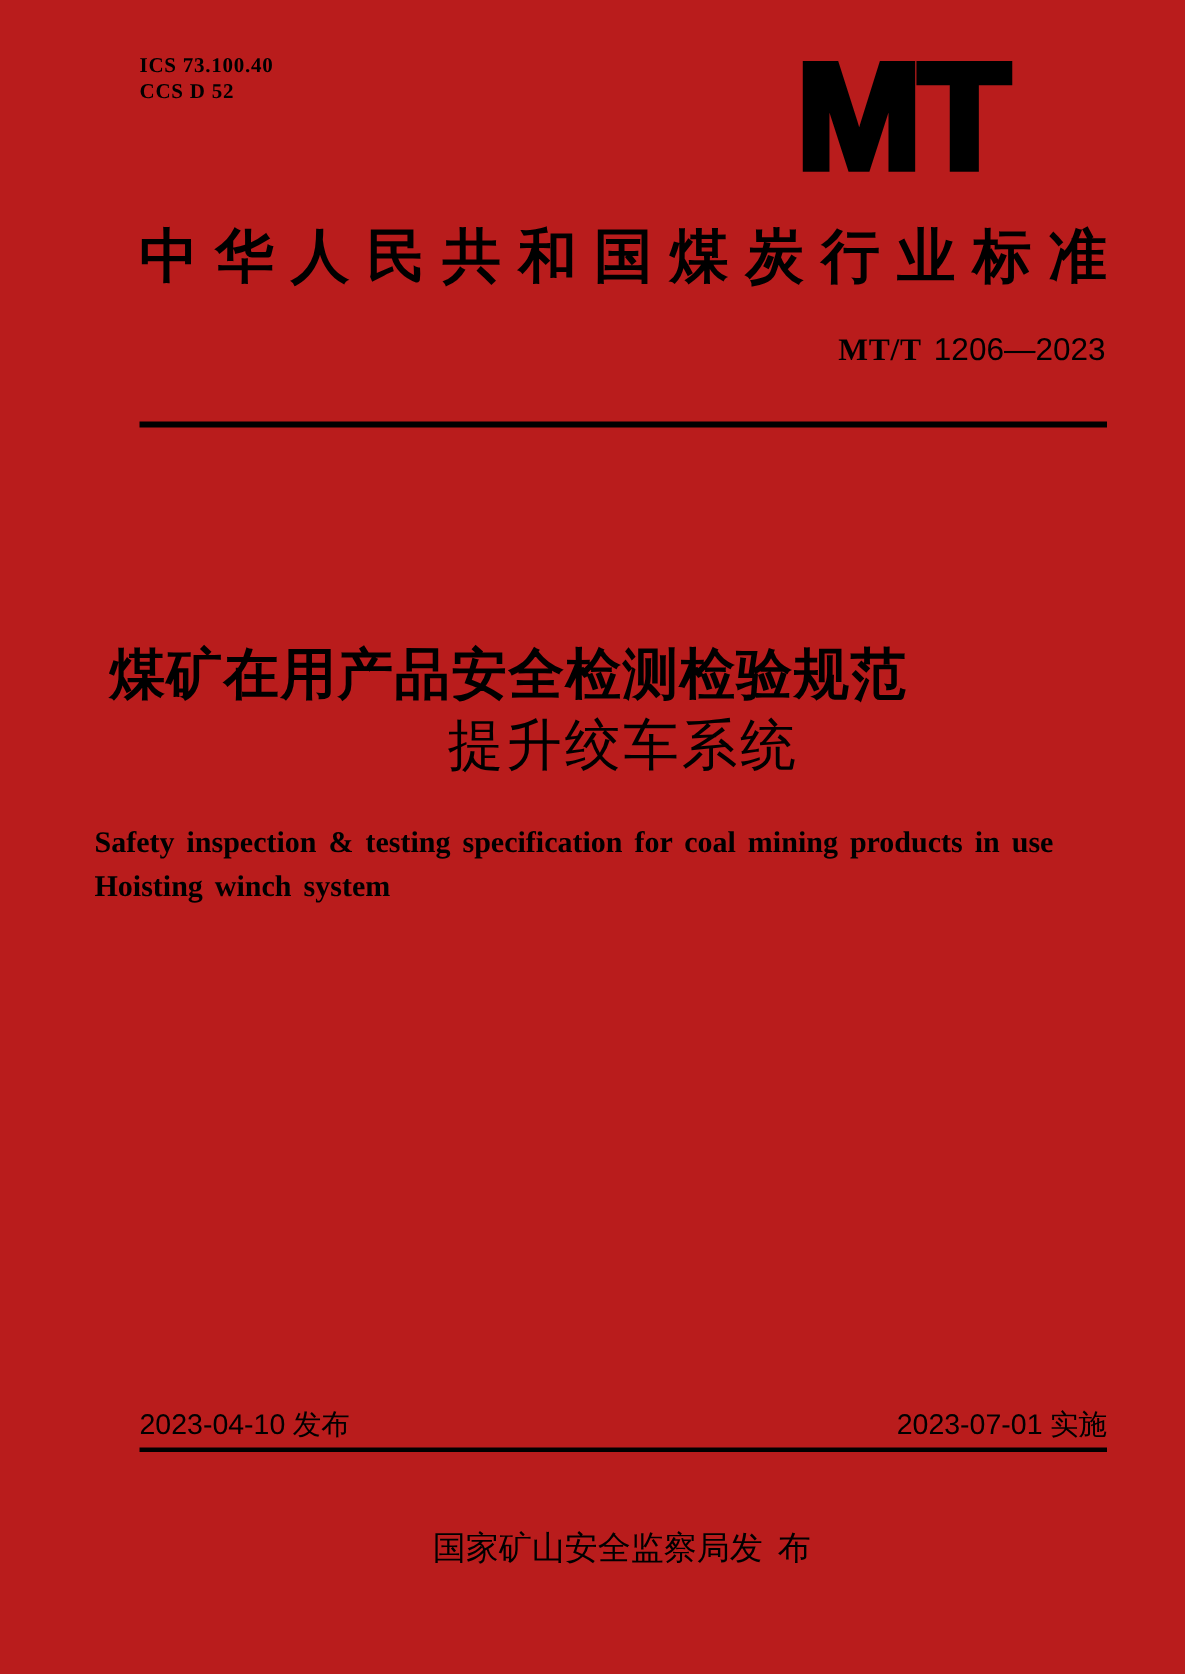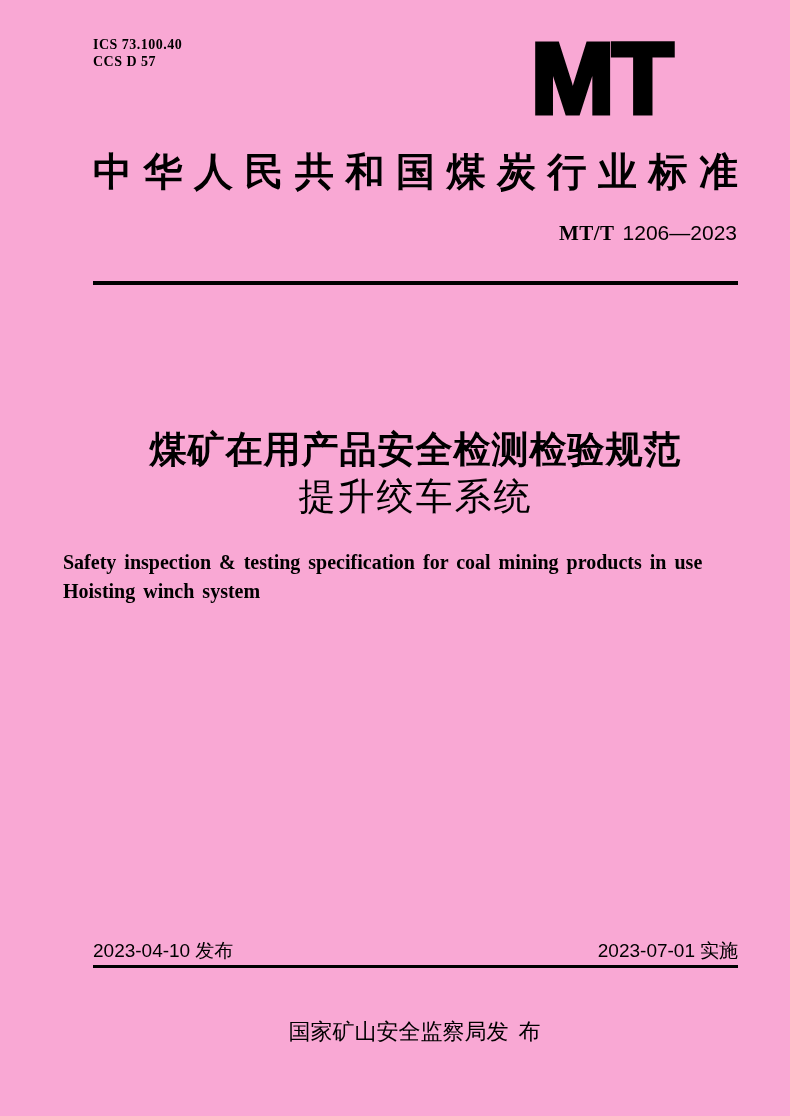--- a/index.html
+++ b/index.html
@@ -5,21 +5,21 @@
   html, body {
     margin: 0;
     padding: 0;
     background: #e8e8e8;
   }
   .page {
     position: relative;
     width: 790px;
     height: 1116px;
     margin: 0 auto;
-    background: #f9a8d4;
+    background: #b91c1c;
     font-family: "Liberation Sans", sans-serif;
     color: #000000;
     overflow: hidden;
   }
   
   .ics-block {
     position: absolute;
     left: 93px;
     top: 36px;
     font-family: "Liberation Serif", serif;
@@ -82,21 +82,21 @@
     top: 281px;
     width: 645px;
     height: 4px;
     background: #000000;
   }
   .title-zh-1 {
     position: absolute;
     left: 73px;
     top: 429px;
     width: 685px;
-    text-align: center;
+    text-align: left;
     font-size: 37px;
     line-height: 42px;
     font-weight: 700;
     letter-spacing: 1px;
     white-space: nowrap;
   }
   .title-zh-2 {
     position: absolute;
     left: 73px;
     top: 476px;
@@ -156,21 +156,21 @@
     letter-spacing: 2px;
   }
 </style>
 </head>
 <body>
 
 <div class="page">
 
   <div class="ics-block">
     <div>ICS 73.100.40</div>
-    <div>CCS D 57</div>
+    <div>CCS D 52</div>
   </div>
 
   <div class="mt-logo">MT</div>
 
   <div class="std-name">中华人民共和国煤炭行业标准</div>
 
   <div class="std-code">
     <span class="prefix">MT/T</span><span class="number">1206—2023</span>
   </div>
 

